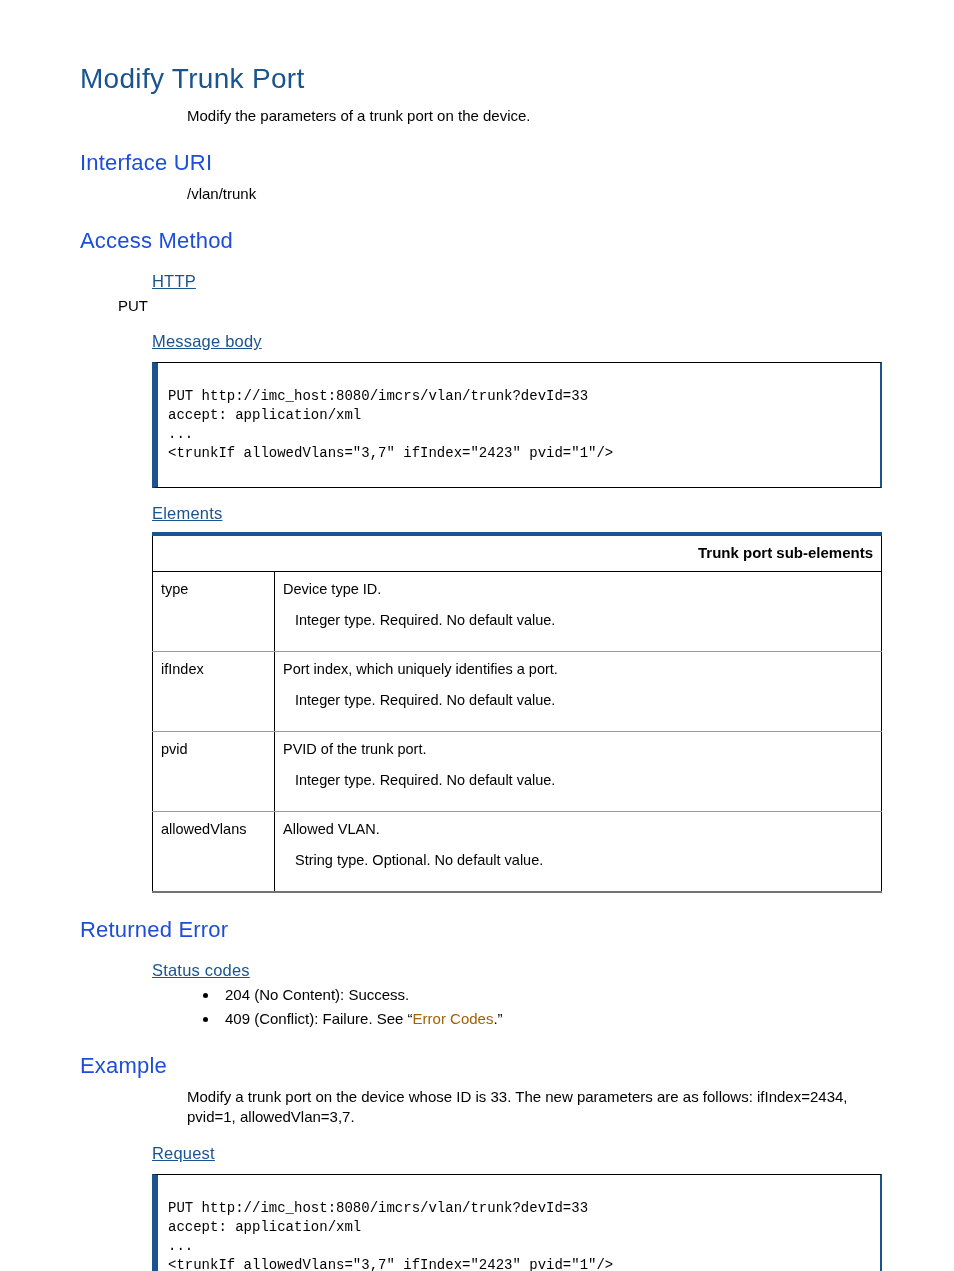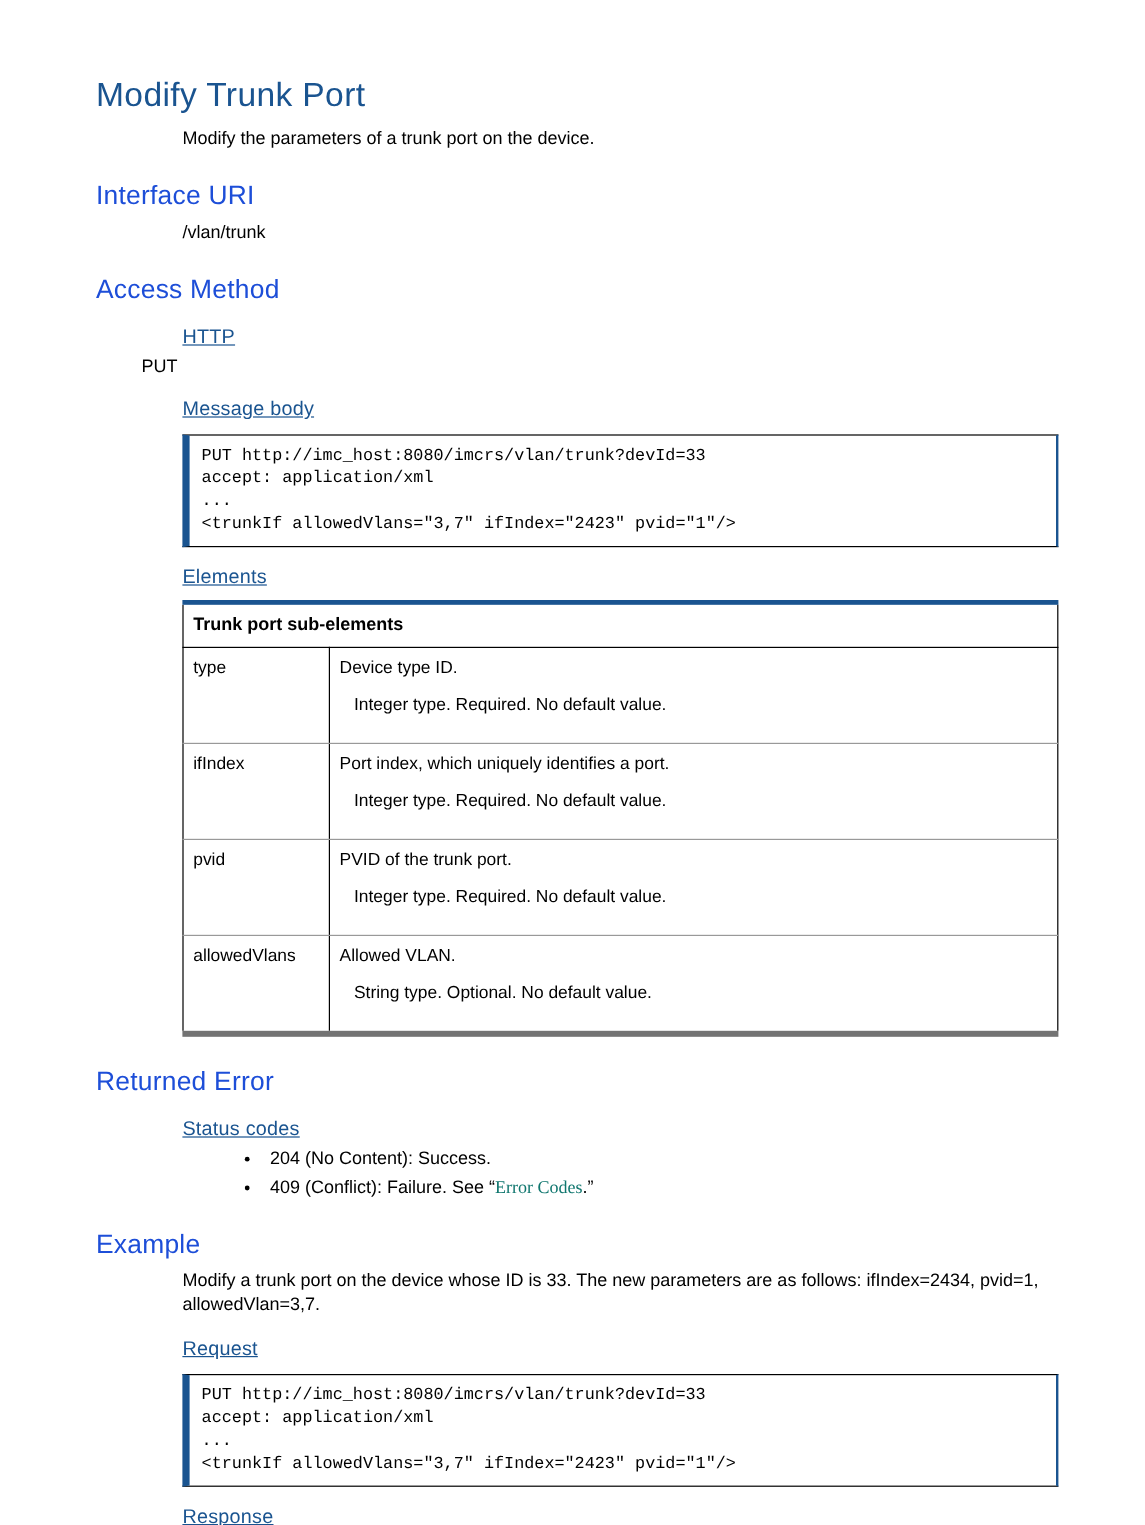--- a/index.html
+++ b/index.html
@@ -14,21 +14,21 @@
     box-sizing: border-box;
     background: #fff;
   }
   h1.page-title {
     color: #1a5490;
     font-weight: 400;
     font-size: 28px;
     margin: 0 0 8px 0;
     letter-spacing: 0.3px;
   }
-  .indent-1 { margin-left: 72px; }
+  .indent-1 { margin-left: 107px; }
   p { margin: 4px 0; }
   h2.section {
     color: #1d4ed8;
     font-weight: 400;
     font-size: 22px;
     margin: 22px 0 6px 0;
     letter-spacing: 0.2px;
   }
   h3.subsection {
     color: #1a5490;
@@ -40,54 +40,54 @@
   }
   .plain { margin-left: 38px; }
   pre.codebox {
     font-family: "Courier New", monospace;
     font-size: 14px;
     line-height: 1.35;
     border: 1px solid #000;
     border-left: 6px solid #1a5490;
     border-right: 2px solid #1a5490;
     margin: 10px 0 14px 72px;
-    padding: 8px 10px;
+    padding: 24px 10px;
     white-space: pre;
     overflow: hidden;
   }
   table.elements {
     border-collapse: collapse;
     margin: 8px 0 0 72px;
     width: calc(100% - 72px);
     font-size: 14.5px;
   }
   table.elements th.header {
-    text-align: left;
+    text-align: right;
     border: 1px solid #000;
     border-top: 4px solid #1a5490;
     padding: 7px 8px;
     font-weight: 600;
     font-size: 15px;
   }
   table.elements td {
     border: 1px solid #999;
     border-left: 1px solid #000;
     border-right: 1px solid #000;
     padding: 8px 8px;
     vertical-align: top;
   }
-  table.elements tr:last-child td { border-bottom: 5px solid #737373; }
+  table.elements tr:last-child td { border-bottom: 2px solid #737373; }
   table.elements td .d1 { margin: 0 0 6px 0; }
   table.elements td .d2 { margin: 12px; }
   ul.codes {
     margin: 4px 0 0 72px;
     padding-left: 55px;
   }
   ul.codes li { margin: 4px 12px; padding-left: 6px; }
-  a.link { color: #0f766e; text-decoration: none; font-family: Liberation Serif, serif; }
+  a.link { color: #a16207; text-decoration: none; }
   .footer {
     text-align: right;
     font-size: 13px;
     margin-top: 46px;
   }
   .col-name { width: 105px; }
 </style>
 </head>
 <body>
 

